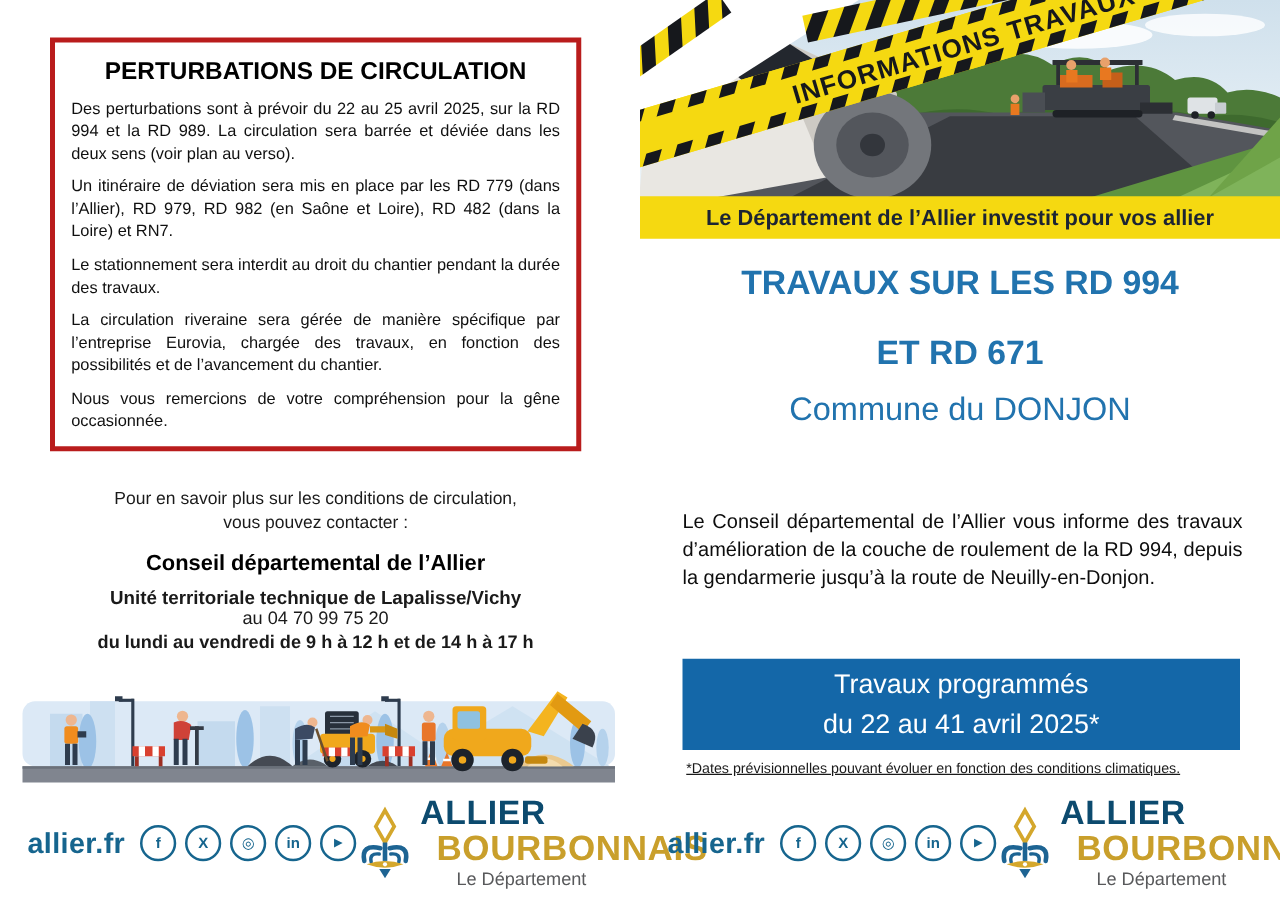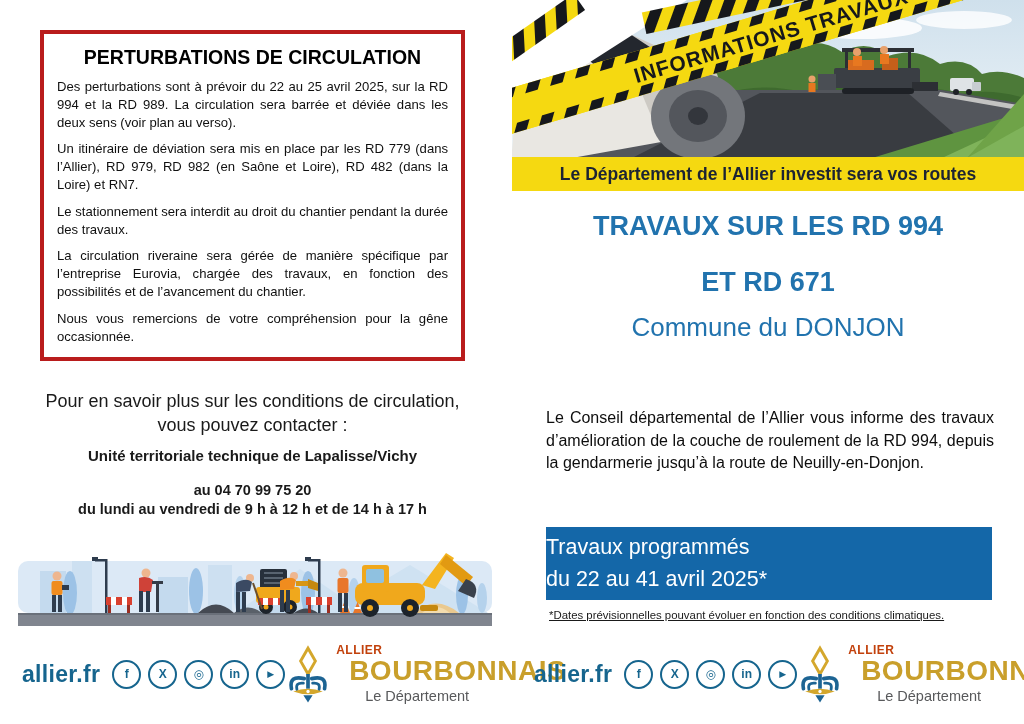--- a/index.html
+++ b/index.html
@@ -6,79 +6,80 @@
   .page{position:relative;width:1024px;height:724px;background:#fff;overflow:hidden;
         font-family:"Liberation Sans","DejaVu Sans",sans-serif;color:#111;}
 
   
   .alert-box{position:absolute;left:40px;top:30px;width:425px;height:331px;box-sizing:border-box;
              border:4px solid #b91c1c;background:#fff;padding:10px 13px 6px;}
   .alert-title{font-size:19.5px;font-weight:bold;text-align:center;color:#000;margin:2px 0 9px;}
   .alert-p{font-size:13.1px;line-height:1.36;text-align:justify;margin:0 0 9px;color:#101010;}
 
   .contact{position:absolute;left:40px;top:389px;width:425px;text-align:center;color:#1a1a1a;}
-  .contact-intro{font-size:18px;line-height:1.35;}
+  .contact-intro{font-size:14px;line-height:1.35;}
   .contact-org{font-size:17.5px;font-weight:bold;margin-top:13px;color:#000;}
   .contact-unit{font-size:15px;font-weight:bold;margin-top:9px;}
-  .contact-phone{font-size:14.5px;font-weight:bold;margin-top:18px;}
+  .contact-phone{font-size:14.5px;font-weight:normal;margin-top:0;}
   .contact-hours{font-size:14.5px;font-weight:bold;margin-top:3px;}
 
   .illustration{position:absolute;left:10px;top:521px;}
 
   
   .footer{position:absolute;top:636px;width:480px;height:76px;display:flex;align-items:center;}
   .footer.fleft{left:22px;}
   .footer.fright{left:534px;}
   .site{font-size:23px;font-weight:bold;color:#16658e;letter-spacing:.3px;}
   .socials{display:flex;gap:7px;margin-left:12px;}
   .social{width:29px;height:29px;box-sizing:border-box;border:2px solid #16658e;border-radius:50%;
           color:#16658e;display:flex;align-items:center;justify-content:center;
           font-size:12px;font-weight:bold;line-height:1;}
   .social.yt{font-size:9px;}
   .logo{display:flex;align-items:center;margin-left:auto;gap:5px;}
   .logo-text{display:flex;flex-direction:column;line-height:1.05;}
-  .logo-text .l1{font-size:12px;font-weight:bold;color:#c2410c;letter-spacing:.5px;}
+  .logo-text .l1{font-size:27px;font-weight:bold;color:#0c4a6e;letter-spacing:.5px;}
   .logo-text .l2{font-size:28px;font-weight:bold;color:#c99f2b;letter-spacing:.5px;margin-left:13px;}
   .logo-text .l3{font-size:14.5px;color:#58595b;margin-left:29px;margin-top:3px;}
 
   
   .photo{position:absolute;left:512px;top:0;}
   .yellow-banner{position:absolute;left:512px;top:157px;width:512px;height:34px;background:#f5d911;
                  display:flex;align-items:center;justify-content:center;
                  font-size:17.5px;font-weight:bold;color:#1c2433;}
   .rtitle{position:absolute;left:512px;width:512px;text-align:center;font-weight:bold;
           font-size:27px;color:#2173ae;}
   .rtitle.t1{top:211px;}
   .rtitle.t2{top:267px;}
   .rsubtitle{position:absolute;left:512px;width:512px;top:312px;text-align:center;
              font-size:26px;color:#2173ae;font-weight:normal;}
   .body-right{position:absolute;left:546px;top:407px;width:448px;font-size:16px;line-height:1.42;
               text-align:justify;color:#0d0d0d;}
   .schedule{position:absolute;left:546px;top:527px;width:446px;height:73px;background:#1467a8;
-            color:#fff;display:flex;flex-direction:column;justify-content:center;
+            color:#fff;display:flex;flex-direction:column;align-items:center;justify-content:center;
             font-size:21.5px;line-height:1.45;}
   .footnote{position:absolute;left:549px;top:609px;font-size:11.4px;color:#1a1a1a;text-decoration:underline;}
 </style>
 </head>
 <body>
 
 <div class="page">
 
   <div class="alert-box">
     <div class="alert-title">PERTURBATIONS DE CIRCULATION</div>
     <p class="alert-p">Des perturbations sont à prévoir du 22 au 25 avril 2025, sur la RD 994 et la RD 989. La circulation sera barrée et déviée dans les deux sens (voir plan au verso).</p>
     <p class="alert-p">Un itinéraire de déviation sera mis en place par les RD 779 (dans l’Allier), RD 979, RD 982 (en Saône et Loire), RD 482 (dans la Loire) et RN7.</p>
     <p class="alert-p">Le stationnement sera interdit au droit du chantier pendant la durée des travaux.</p>
     <p class="alert-p">La circulation riveraine sera gérée de manière spécifique par l’entreprise Eurovia, chargée des travaux, en fonction des possibilités et de l’avancement du chantier.</p>
     <p class="alert-p">Nous vous remercions de votre compréhension pour la gêne occasionnée.</p>
   </div>
 
   <div class="contact">
     <div class="contact-intro">Pour en savoir plus sur les conditions de circulation,</div>
     <div class="contact-intro">vous pouvez contacter :</div>
+    <div class="contact-org">Conseil départemental de l’Allier</div>
     <div class="contact-unit">Unité territoriale technique de Lapalisse/Vichy</div>
     <div class="contact-phone">au 04 70 99 75 20</div>
     <div class="contact-hours">du lundi au vendredi de 9 h à 12 h et de 14 h à 17 h</div>
   </div>
 
   <svg class="illustration" width="490" height="114" viewBox="0 0 490 114">
     <rect x="8" y="40" width="474" height="52" rx="10" fill="#dce9f6"></rect>
     <path d="M225 92 L290 48 L355 92 Z" fill="#cfe2f2"></path>
     <path d="M320 92 L400 44 L478 92 Z" fill="#cfe2f2"></path>
     <rect x="30" y="50" width="26" height="42" fill="#c4daee"></rect>
@@ -262,21 +263,21 @@
       <rect x="-30" y="32" width="110" height="20" fill="url(#hzp)"></rect>
     </g>
     <g transform="rotate(-16.5 10 112)">
       <rect x="-60" y="86" width="700" height="44" fill="#f5d911"></rect>
       <rect x="-60" y="86" width="700" height="9" fill="url(#hzp)"></rect>
       <rect x="-60" y="121" width="700" height="9" fill="url(#hzp)"></rect>
       <text x="128" y="117" font-size="21" font-weight="bold" fill="#16181c" letter-spacing="1">INFORMATIONS TRAVAUX !</text>
     </g>
   </svg>
 
-  <div class="yellow-banner">Le Département de l’Allier investit sera vos routes</div>
+  <div class="yellow-banner">Le Département de l’Allier investit pour vos allier</div>
 
   <div class="rtitle t1">TRAVAUX SUR LES RD 994</div>
   <div class="rtitle t2">ET RD 671</div>
   <div class="rsubtitle">Commune du DONJON</div>
 
   <div class="body-right">Le Conseil départemental de l’Allier vous informe des travaux d’amélioration de la couche de roulement de la RD 994, depuis la gendarmerie jusqu’à la route de Neuilly-en-Donjon.</div>
 
   <div class="schedule">
     <div>Travaux programmés</div>
     <div>du 22 au 41 avril 2025*</div>

